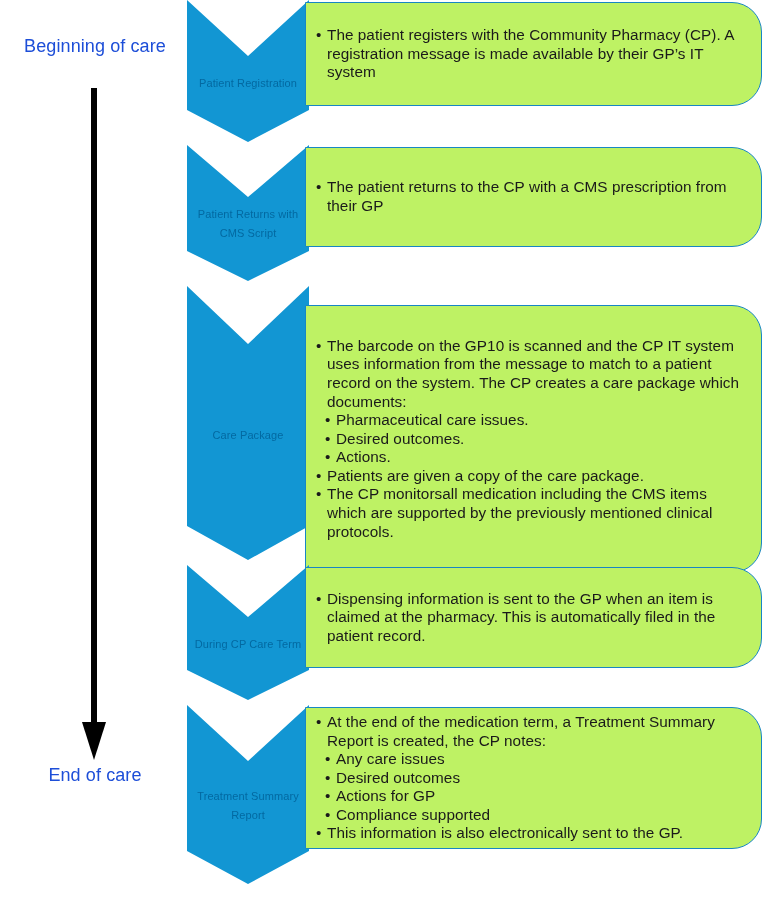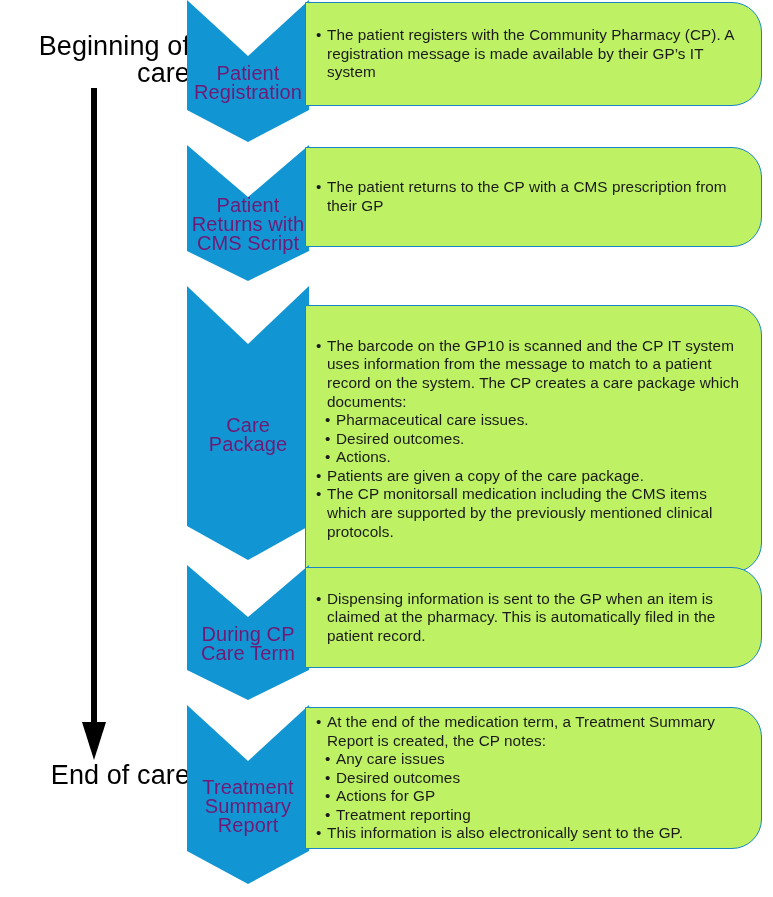--- a/index.html
+++ b/index.html
@@ -16,24 +16,24 @@
     width: 773px;
     height: 897px;
     background: #ffffff;
     overflow: hidden;
   }
 
   
   .timeline-label {
     position: absolute;
     width: 190px;
-    text-align: right;
-    font-size: 27px;
+    text-align: center;
+    font-size: 18px;
     line-height: 27px;
-    color: #000000;
+    color: #1d4ed8;
     letter-spacing: 0.1px;
   }
   #label-begin { left: 0px; top: 33px; }
   #label-end   { left: 0px; top: 762px; }
 
   .timeline-arrow {
     position: absolute;
     left: 70px;
     top: 88px;
     width: 50px;
@@ -49,23 +49,23 @@
     top: 0;
     width: 122px;
   }
   .chevron svg { display: block; width: 122px; height: 100%; }
 
   .chevron-label {
     position: absolute;
     left: 187px;
     width: 122px;
     text-align: center;
-    font-size: 20px;
+    font-size: 11px;
     line-height: 19px;
-    color: #701a75;
+    color: #0369a1;
     letter-spacing: 0.1px;
     pointer-events: none;
   }
 
   .callout {
     position: absolute;
     left: 305px;
     width: 457px;
     box-sizing: border-box;
     border: 1.4px solid #1886C4;
@@ -180,20 +180,20 @@
             <polygon points="0,0 61,56 122,0 122,146 61,179 0,146" fill="#1296D3"></polygon>
           </svg>
         </div>
         <div class="chevron-label" style="top: 101px; transform: translateY(-50%);">Treatment Summary Report</div>
         <div class="callout" style="top: 2px; height: 142px;">
           <div class="bullets">
             <div class="bullet">At the end of the medication term, a Treatment Summary Report is created, the CP notes:</div>
             <div class="bullet sub">Any care issues</div>
             <div class="bullet sub">Desired outcomes</div>
             <div class="bullet sub">Actions for GP</div>
-            <div class="bullet sub">Treatment reporting</div>
+            <div class="bullet sub">Compliance supported</div>
             <div class="bullet">This information is also electronically sent to the GP.</div>
           </div>
         </div>
       </div>
     </div>
 
 </div>
 
 </body></html>

